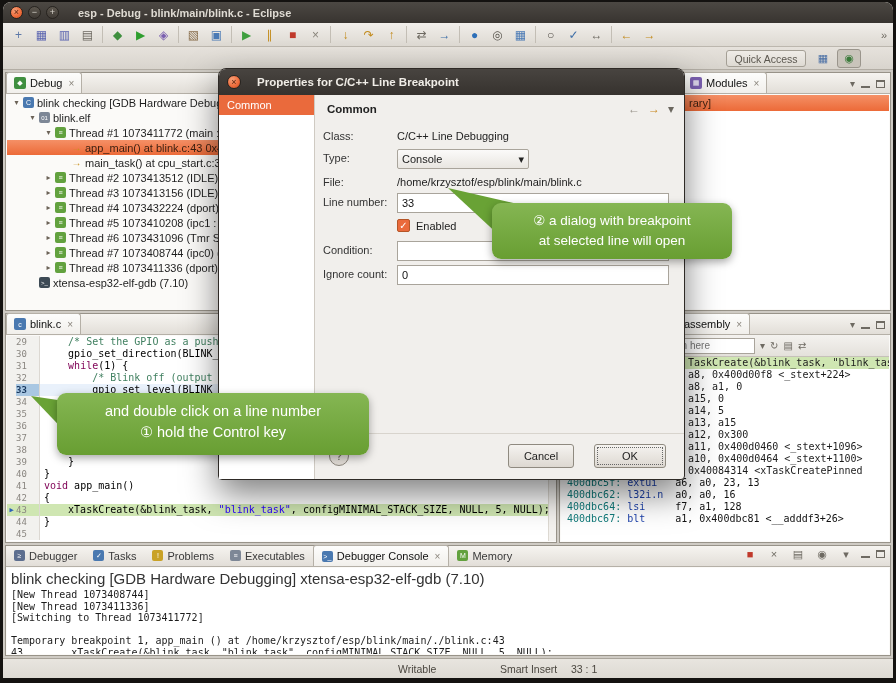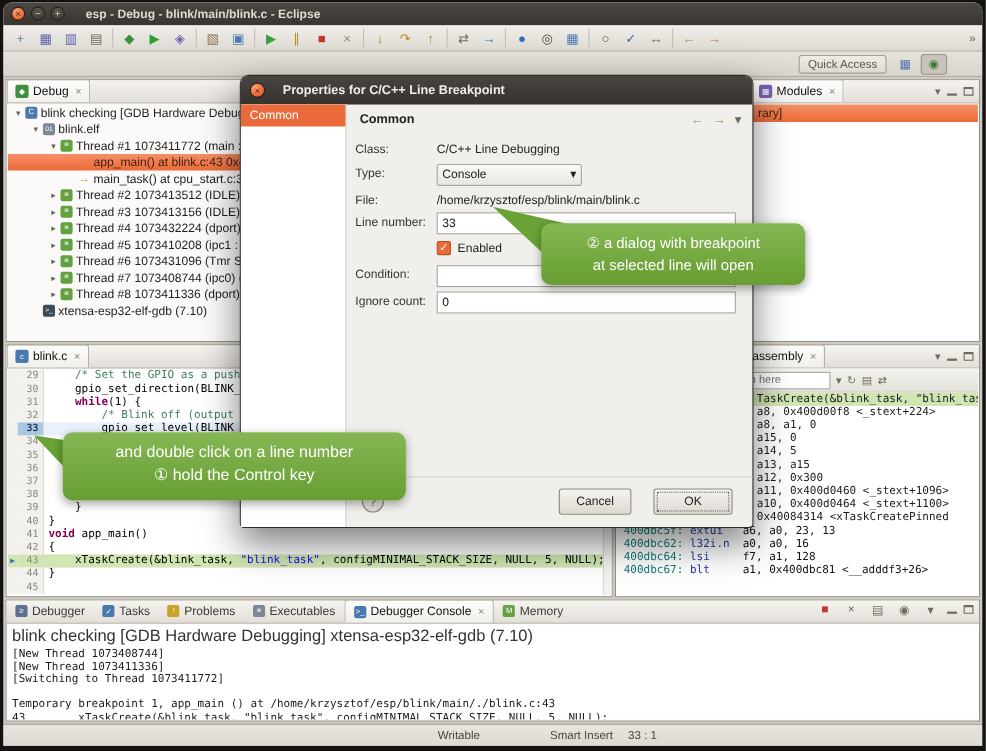--- a/index.html
+++ b/index.html
@@ -53,26 +53,26 @@
 
   
   .mod-sel{position:absolute;left:1px;right:1px;top:22px;height:16px;background:linear-gradient(#f59066,#ec6a38);color:#3c1f10;font-size:11px;line-height:16px;white-space:nowrap}
   .mod-sel span{padding-left:128px}
   .mod-body{position:absolute;left:1px;right:1px;top:38px;bottom:1px;background:#fff}
 
   
   .ed-body{position:absolute;left:1px;right:1px;top:22px;bottom:1px;background:#fff;overflow:hidden}
   .cl{display:flex;height:12px;line-height:12px;font-family:"DejaVu Sans Mono",monospace;font-size:10px}
   .mk{width:9px;background:#f2f1ee;flex:none;font-size:7px;color:#2d62b8;display:flex;align-items:center;justify-content:center}
-  .ln{width:24px;flex:none;text-align:right;padding-right:4px;background:#f2f1ee;color:#8a8680;font-size:9px;border-right:1px solid #dcd8d2}
+  .ln{width:24px;flex:none;padding-right:4px;background:#f2f1ee;color:#8a8680;font-size:9px;border-right:1px solid #dcd8d2}
   .cd{flex:1;padding-left:4px;white-space:pre;overflow:hidden;color:#000}
   .cl.exec .mk,.cl.exec .ln,.cl.exec .cd{background:var(--exec-line-green)}
   .cl.sel .ln{background:var(--selected-gutter-blue);color:#17365c;font-weight:bold}
   .cl.sel .cd{background:#e9f1fb}
-  .kw{color:#7f0055;font-weight:bold}.cm{color:#3f7f5f}.st{color:#2a00ff}
+  .kw{color:#7f0055;font-weight:normal}.cm{color:#3f7f5f}.st{color:#2a00ff}
   .ruler{position:absolute;right:0;top:22px;bottom:1px;width:8px;background:#f4f2ef;border-left:1px solid #ddd9d2}
   .rmark{position:absolute;left:1px;width:5px;height:4px}
 
   
   .dtb{position:absolute;left:1px;right:1px;top:21px;height:22px;background:linear-gradient(#f4f2ef,#e4e1db);border-bottom:1px solid #c6c1b9;display:flex;align-items:center;padding:0 4px;gap:5px}
   .loc{width:190px;height:16px;font-size:10px;font-family:"Liberation Sans",sans-serif;border:1px solid #a9a49b;background:#fff;padding:0 2px 0 60px;color:#6b675f}
   .darea{position:absolute;left:1px;right:1px;top:43px;bottom:1px;background:#fff;overflow:hidden;font-family:"DejaVu Sans Mono",monospace;font-size:10px}
   .du{height:12px;line-height:12px;padding-left:127px;white-space:pre;color:#1c1c1c}
   .du.hl{background:var(--exec-line-green)}
   .dl{height:12px;line-height:12px;padding-left:6px;white-space:pre}

